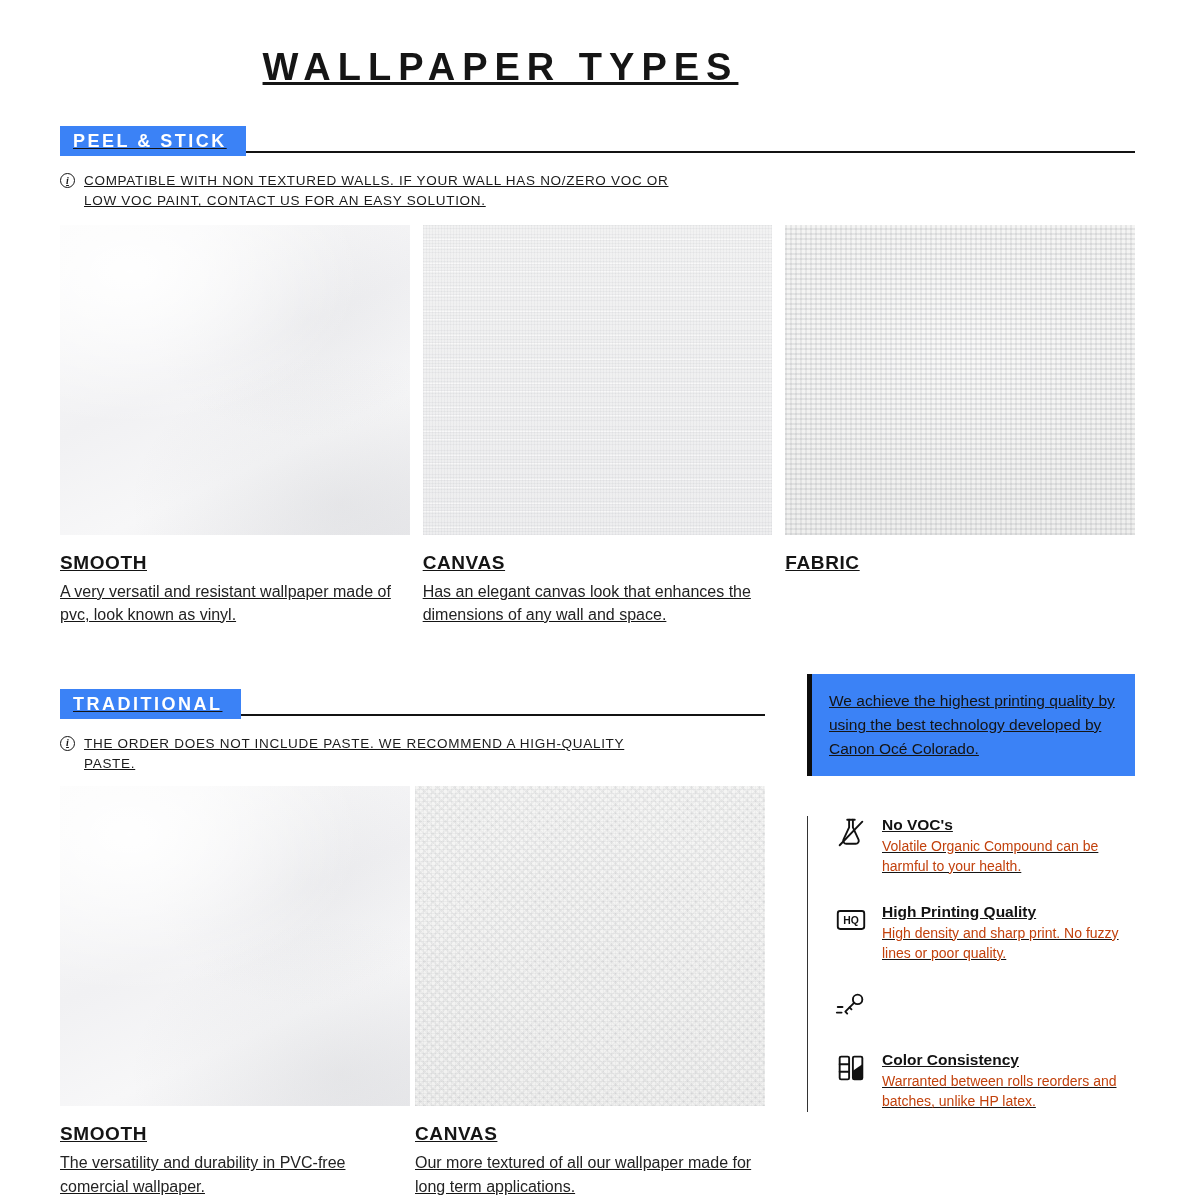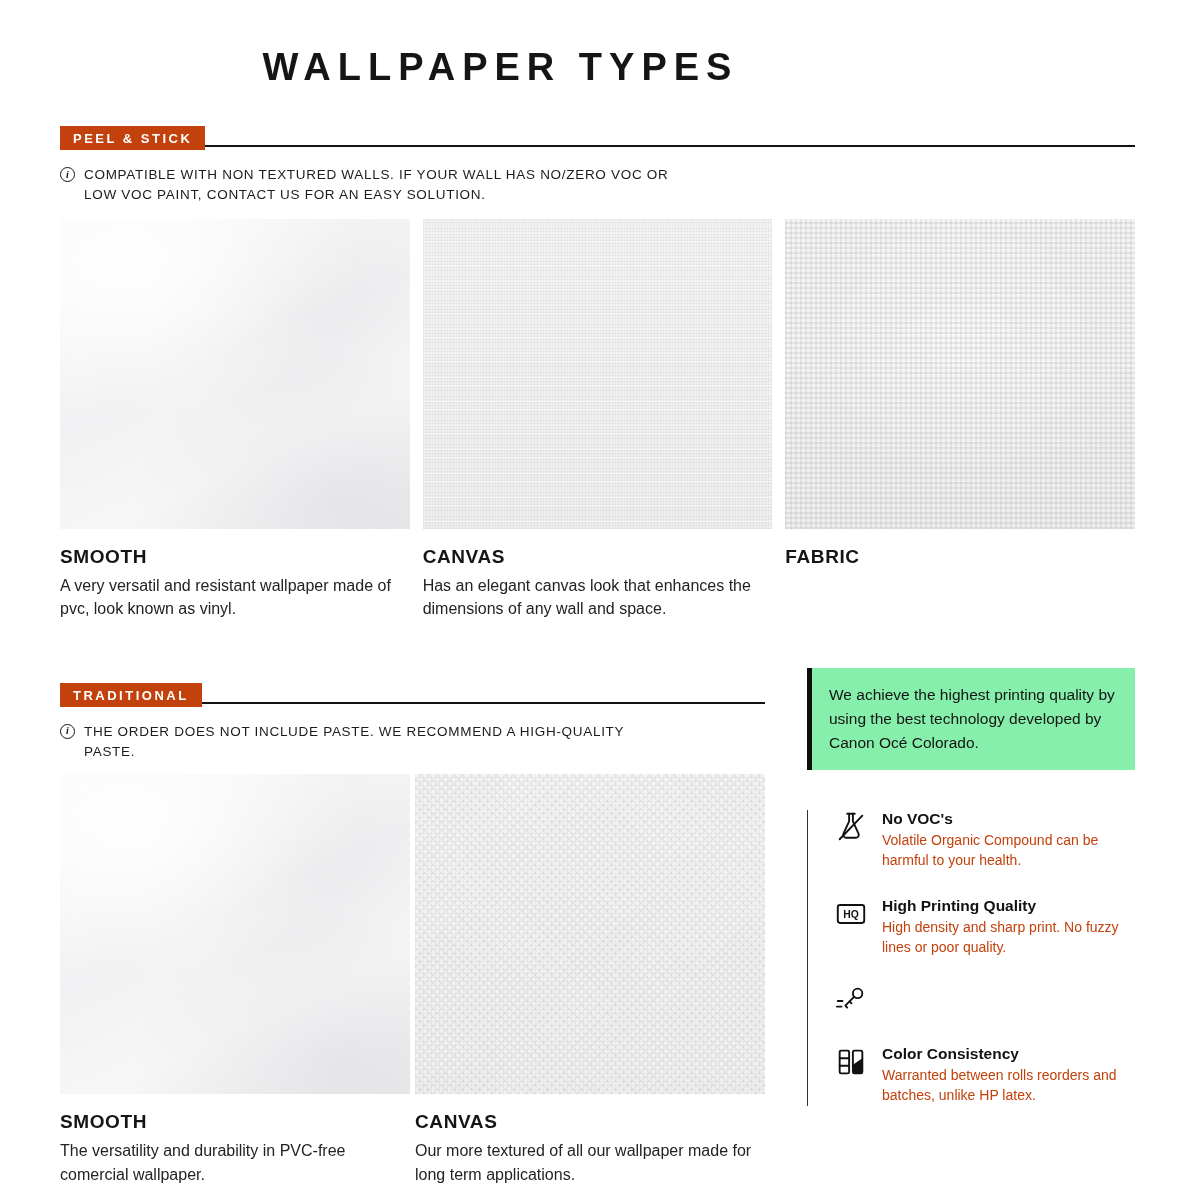--- a/index.html
+++ b/index.html
@@ -1,35 +1,35 @@
 <!DOCTYPE html>
 <html><head>
 <meta charset="utf-8">
 <style>
   * { box-sizing: border-box; }
   html, body { margin: 0; padding: 0; background: #ffffff; }
   body {
     width: 1200px; height: 1200px; overflow: hidden;
     font-family: "Liberation Sans", sans-serif; color: #151515;
   }
-  .page { width: 1200px; height: 1200px; padding: 46px 65px 0 60px; background: #fff; }
+  .page { width: 1200px; height: 1200px; padding: 46px 65px 0 60px; background: #fff; text-decoration: underline; }
 
   
   .title {
     margin: 0 194px 0 0;
     font-size: 38px; font-weight: bold; letter-spacing: 7px;
     text-align: center; color: #151515;
   }
 
   
   .sec-head { margin-top: 37px; display: flex; align-items: flex-end; }
   .sec-label {
-    background: #c2410c; color: #ffffff;
-    font-size: 13px; font-weight: bold; letter-spacing: 2.5px;
-    padding: 5px 13px 4px 13px; white-space: nowrap;
+    background: #3b82f6; color: #ffffff;
+    font-size: 18px; font-weight: bold; letter-spacing: 2.5px;
+    padding: 5px 19px 4px 13px; white-space: nowrap;
   }
   .sec-line { flex: 1; height: 2px; background: #131313; margin-bottom: 3px; }
 
   
   .note { margin-top: 15px; display: flex; gap: 9px; align-items: flex-start; }
   .info-icon {
     flex: 0 0 auto; width: 15px; height: 15px; margin-top: 2px;
     border: 1.5px solid #141414; border-radius: 50%;
     display: flex; align-items: center; justify-content: center;
     font: italic bold 10px/1 "Liberation Serif", serif; color: #141414;
@@ -79,21 +79,21 @@
       repeating-linear-gradient(90deg,  rgba(90,95,105,0.05) 0 1px, rgba(255,255,255,0) 1px 4px),
       linear-gradient(180deg, #f5f5f4, #f1f1f0);
   }
 
   
   .bottom { display: flex; margin-top: 26px; }
   .left   { width: 705px; flex: 0 0 auto; }
   .right  { flex: 1; margin-left: 42px; padding-top: 22px; }
 
   .callout {
-    background: #86efac; border-left: 5px solid #0d0d0d;
+    background: #3b82f6; border-left: 5px solid #0d0d0d;
     padding: 15px 17px; font-size: 15.5px; line-height: 1.55; color: #141414;
   }
   .features {
     margin-top: 40px; border-left: 1px solid #333;
     padding-left: 25px; display: flex; flex-direction: column; gap: 26px;
   }
   .feature { display: flex; gap: 13px; }
   .f-icon { flex: 0 0 auto; width: 36px; height: 36px; display: flex; align-items: flex-start; justify-content: center; }
   .f-title { font-size: 15.5px; font-weight: bold; color: #121212; }
   .f-desc  { margin-top: 3px; font-size: 14px; line-height: 1.42; color: #c2410c; max-width: 255px; }

